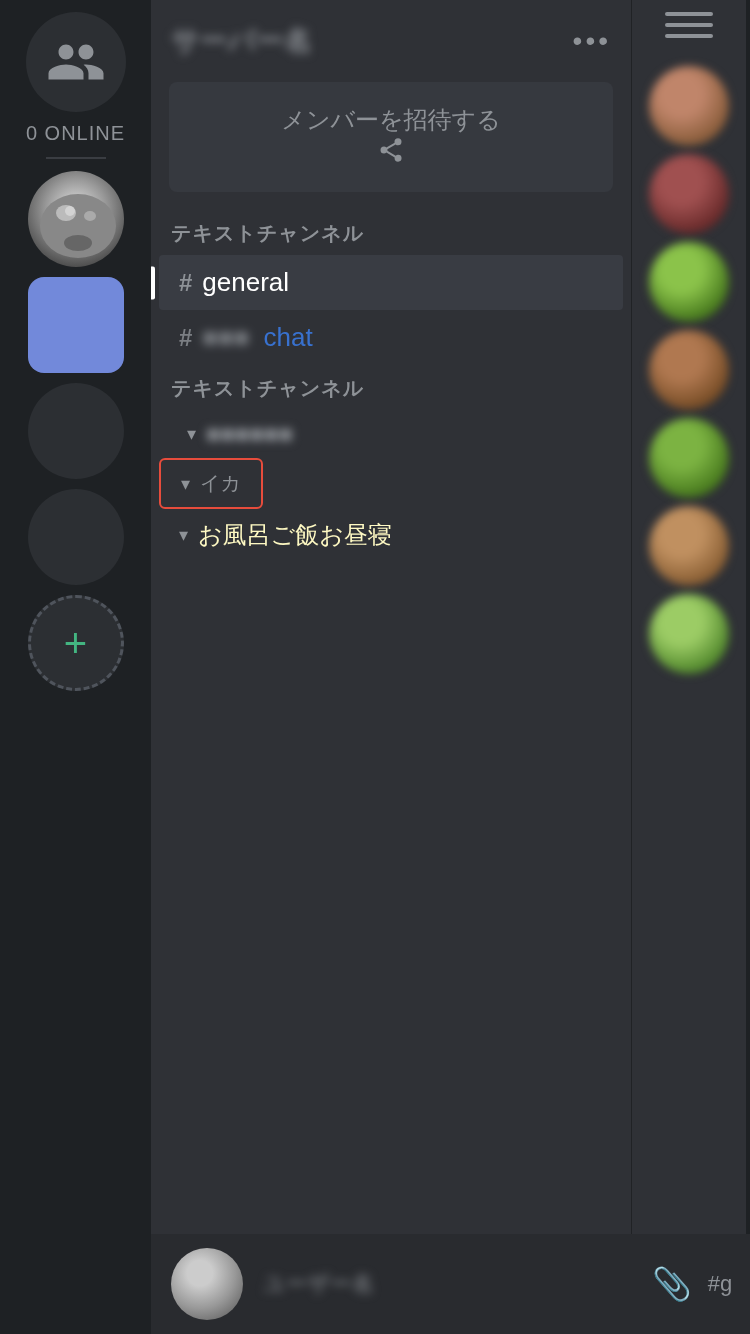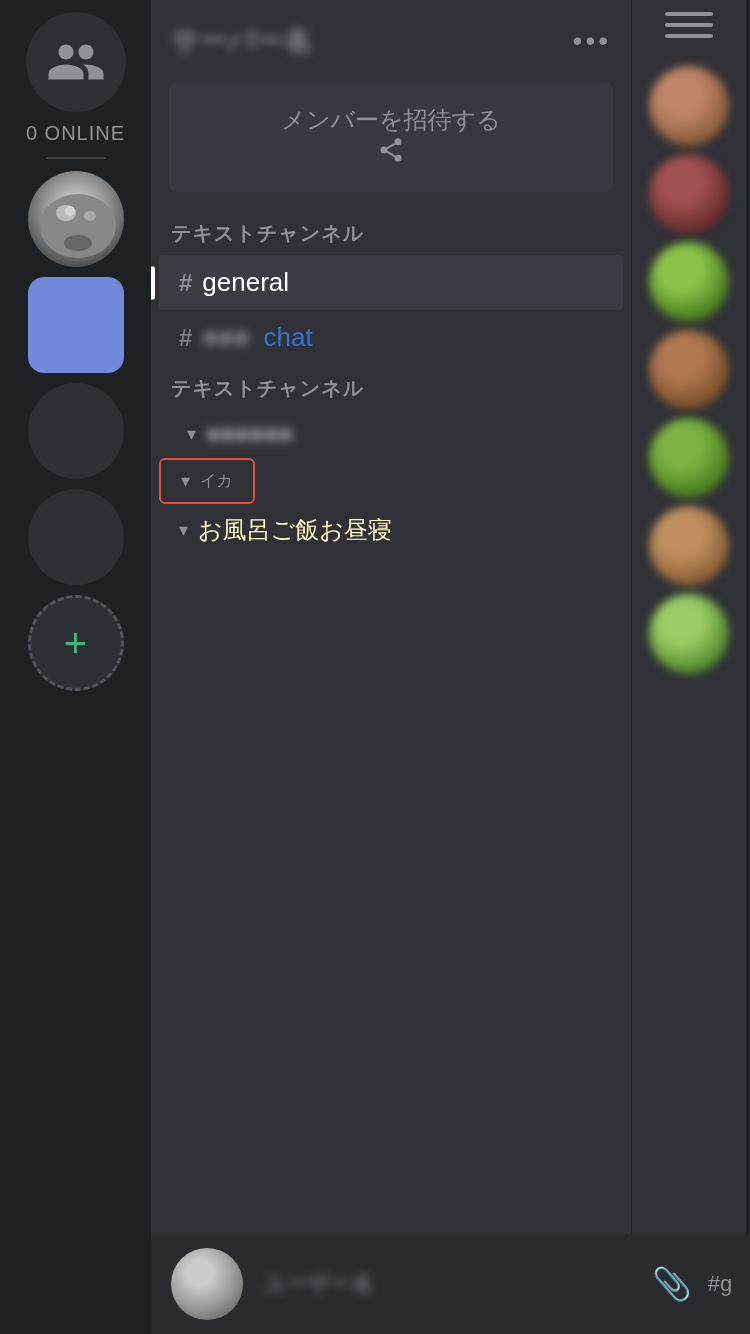--- a/index.html
+++ b/index.html
@@ -238,21 +238,21 @@
       align-items: center;
       gap: 10px;
       cursor: pointer;
       margin: 0 8px;
       border: 2px solid #e74c3c;
       border-radius: 6px;
       width: fit-content;
     }
 
     .ika-text {
-      font-size: 16px;
+      font-size: 20px;
       color: #8e9297;
     }
 
     .ofuro-item {
       padding: 10px 20px 10px 20px;
       display: flex;
       align-items: center;
       gap: 10px;
       cursor: pointer;
       margin: 0 8px;

